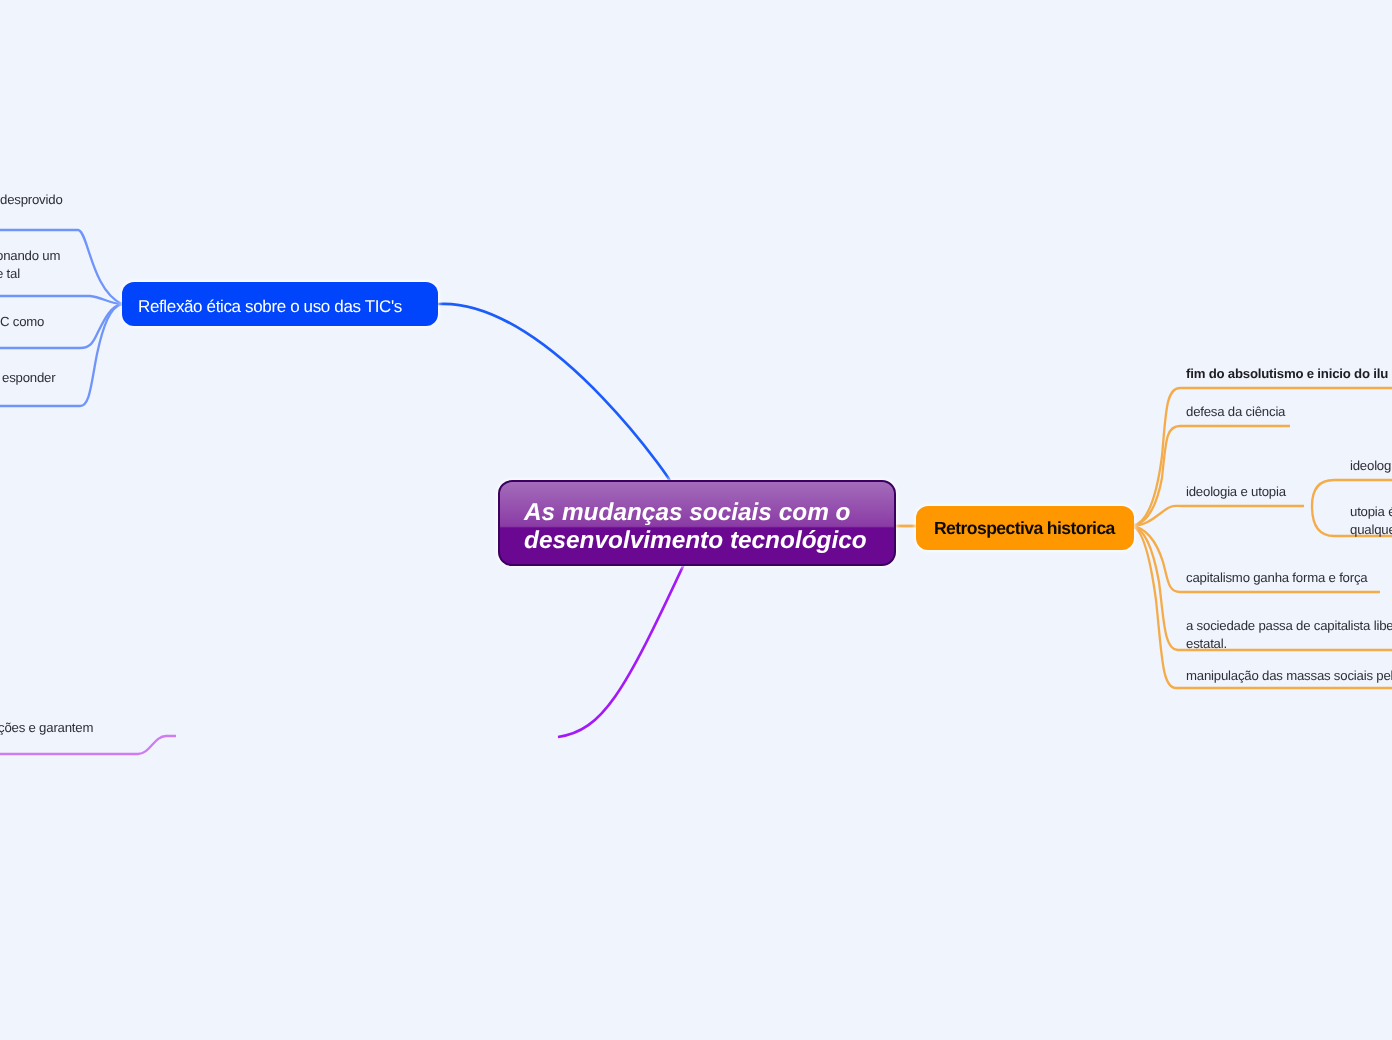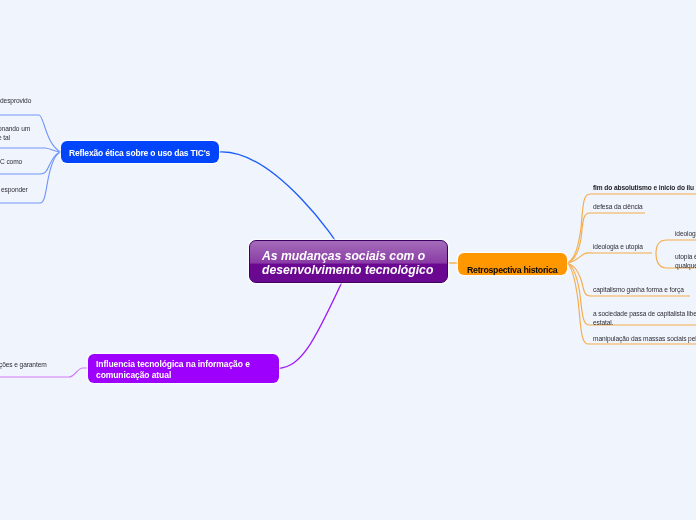--- a/index.html
+++ b/index.html
@@ -2,37 +2,37 @@
 <html><head>
 <meta charset="utf-8">
 <style>
   html,body{margin:0;padding:0;}
   body{width:696px;height:520px;background:#f0f4fd;overflow:hidden;
        font-family:"Liberation Sans",sans-serif;-webkit-font-smoothing:antialiased;}
   #canvas{position:relative;width:696px;height:520px;overflow:hidden;background:#f0f4fd;}
   .sublabel,.node-text{will-change:transform;}
   svg#links{position:absolute;left:0;top:0;width:696px;height:520px;pointer-events:none;}
   svg#links path{fill:none;}
-  .node{position:absolute;box-sizing:border-box;display:flex;align-items:flex-end;}
+  .node{position:absolute;box-sizing:border-box;display:flex;align-items:center;}
   .node-text{display:block;white-space:pre-line;}
   .sublabel{position:absolute;color:#2e2e36;font-size:6.6px;line-height:8.6px;white-space:pre;
     font-family:"Liberation Sans",sans-serif;letter-spacing:-0.1px;}
   .sublabel.b{font-weight:bold;color:#1d1d22;}
 
   
   #center-node{left:249px;top:240px;width:199px;height:43px;border-radius:7px;
     border:1.5px solid #3b0060;box-shadow:0 0 2px 0.5px rgba(255,255,255,.9);
     background:linear-gradient(to bottom,#a46cba 0%,#8a3ba5 54%,#6b0891 56%,#6b0891 100%);
     padding-left:12px;align-items:flex-start;padding-top:8px;font-style:italic;}
   #center-node .node-text{color:#fff;font-size:12.2px;font-weight:bold;line-height:14px;}
 
   
   #blue-node{left:61px;top:141px;width:158px;height:22px;border-radius:6px;
     box-shadow:0 0 2px 0.5px rgba(255,255,255,.9);background:#0045fc;padding-left:8px;align-items:flex-start;padding-top:7px;}
-  #blue-node .node-text{color:#fff;font-size:8.5px;font-weight:bold;letter-spacing:-0.18px;}
+  #blue-node .node-text{color:#fff;font-size:8.5px;font-weight:normal;letter-spacing:-0.18px;}
 
   
   #orange-node{left:458px;top:253px;width:109px;height:22px;border-radius:6px;
     box-shadow:0 0 2px 0.5px rgba(255,255,255,.9);background:#ff9800;padding-left:9px;}
   #orange-node .node-text{color:#0d0b06;font-size:8.8px;font-weight:bold;letter-spacing:-0.3px;}
 
   
   #magenta-node{left:88px;top:354px;width:191px;height:29px;border-radius:6px;
     box-shadow:0 0 2px 0.5px rgba(255,255,255,.9);background:#9d00fc;padding-left:8px;align-items:flex-start;padding-top:5px;}
   #magenta-node .node-text{color:#fff;font-size:8.5px;font-weight:bold;line-height:10.6px;letter-spacing:-0.08px;}
@@ -82,24 +82,20 @@
   </div>
 
   <div class="node" id="blue-node">
     <span class="node-text">Reflexão ética sobre o uso das TIC's</span>
   </div>
 
   <div class="node" id="orange-node">
     <span class="node-text">Retrospectiva historica</span>
   </div>
 
-  <div class="node" id="magenta-node">
-    <span class="node-text">Influencia tecnológica na informação e
-comunicação atual</span>
-  </div>
 
   <div class="sublabel" style="left:0px;top:97px;">desprovido</div>
   <div class="sublabel" style="left:-2px;top:125px;">onando um
 e tal</div>
   <div class="sublabel" style="left:0px;top:158px;">C como</div>
   <div class="sublabel" style="left:1px;top:186px;">esponder</div>
 
   <div class="sublabel b" style="left:593px;top:184px;">fim do absolutismo e inicio do ilu</div>
   <div class="sublabel" style="left:593px;top:203px;">defesa da ciência</div>
   <div class="sublabel" style="left:593px;top:243px;">ideologia e utopia</div>

